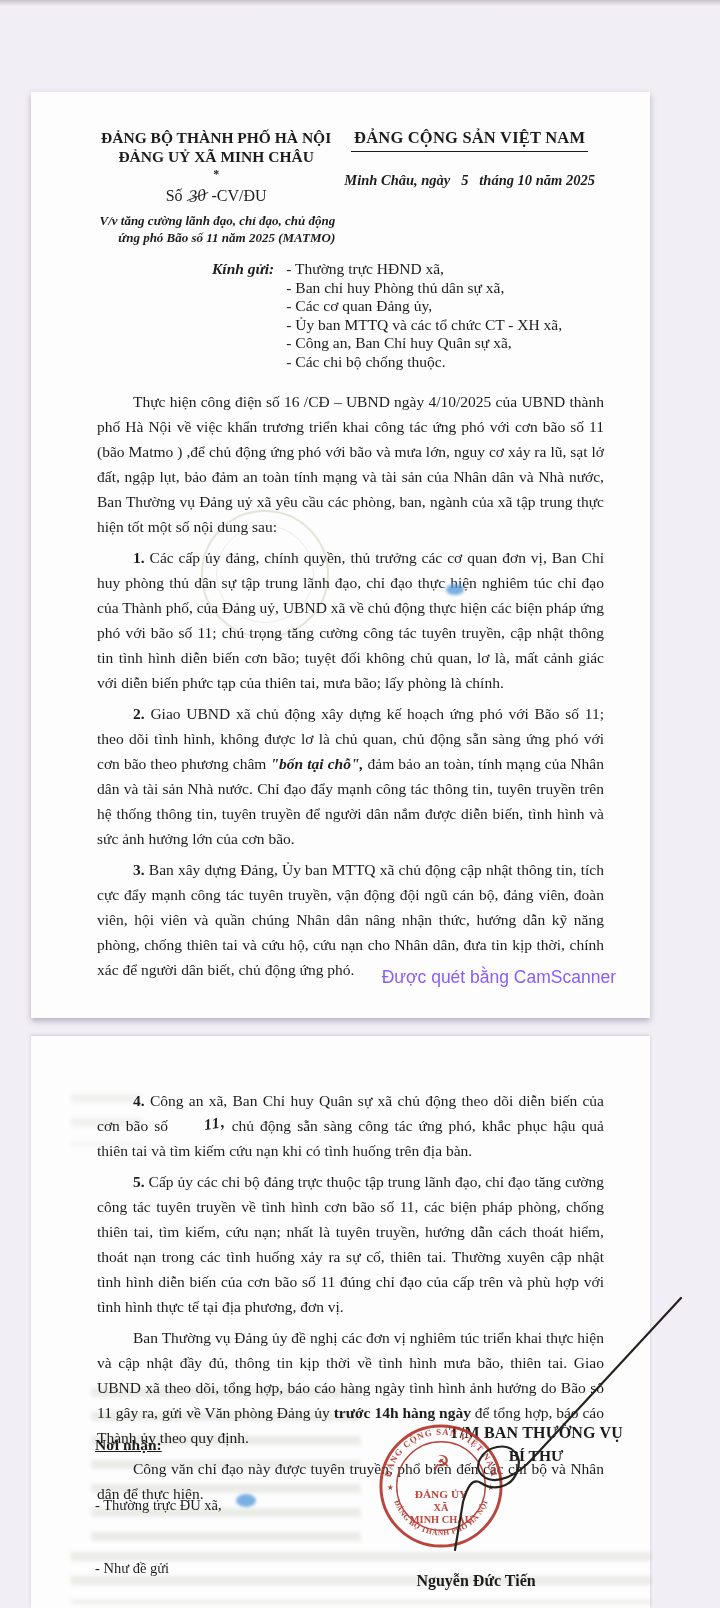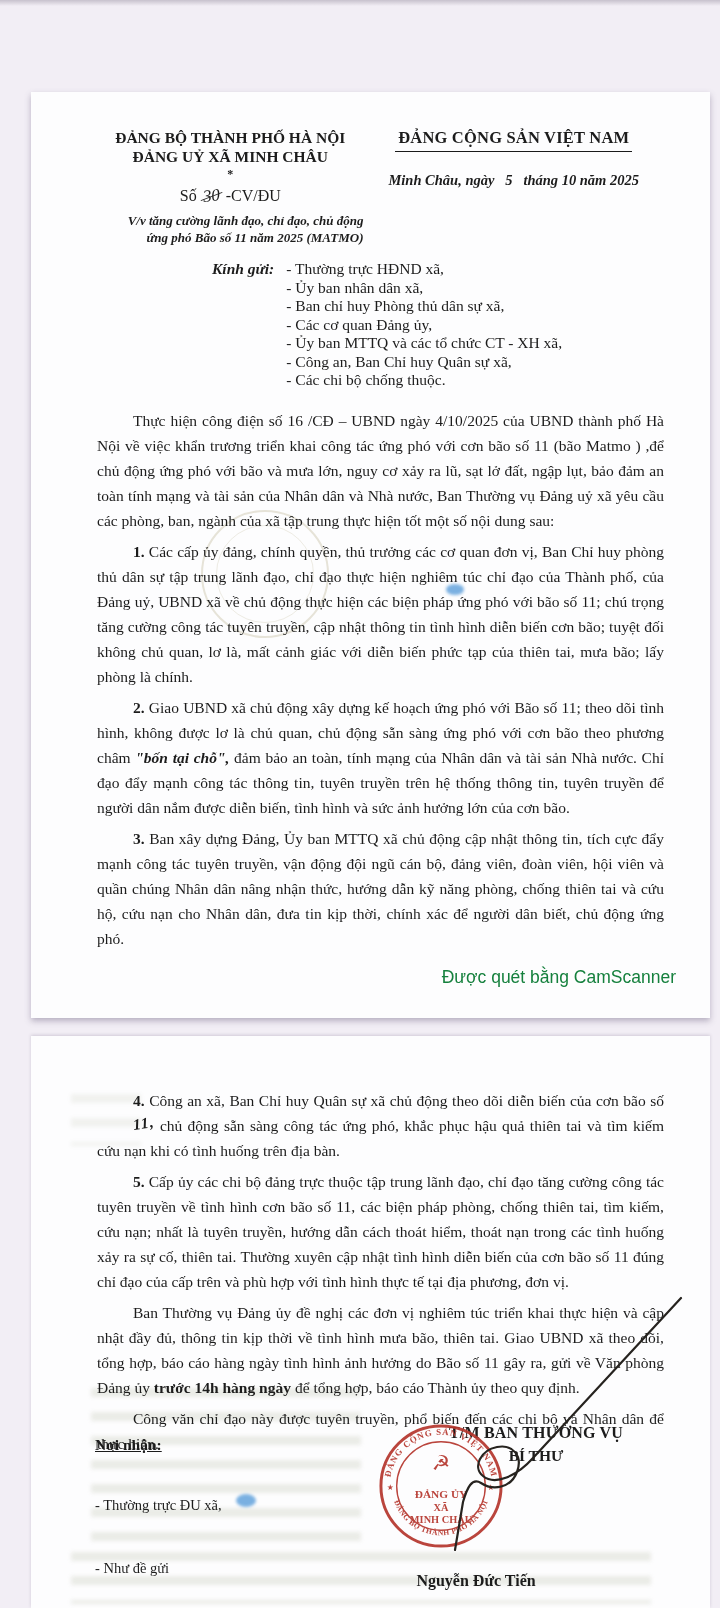--- a/index.html
+++ b/index.html
@@ -4,21 +4,21 @@
 <style>
   html,body{margin:0;padding:0;}
   body{
     width:720px;height:1608px;position:relative;overflow:hidden;
     background:#f2eef5;
     font-family:"Liberation Serif","DejaVu Serif",serif;
     color:#1c1c1c;
   }
   body::before{content:"";position:absolute;left:0;top:0;width:720px;height:6px;
     background:linear-gradient(180deg,rgba(120,110,130,.35),rgba(120,110,130,0));}
-  .page{position:absolute;left:31px;width:679px;background:#fdfdfe;}
+  .page{position:absolute;left:31px;width:619px;background:#fdfdfe;}
   #page1{top:92px;height:926px;box-shadow:0 3px 6px rgba(110,100,130,.45);}
   #page2{top:1036px;height:572px;box-shadow:0 -1px 3px rgba(110,100,130,.25);}
   .page-content{position:relative;height:100%;box-sizing:border-box;padding:36px 46px 0 66px;}
   #page2 .page-content{padding-top:46px;}
 
   
   .doc-header{display:flex;}
   .dh-left{width:47%;text-align:center;}
   .org-line{font-weight:bold;font-size:15.5px;line-height:19px;}
   .hdr-star{font-size:12px;font-weight:bold;line-height:14px;margin-top:1px;}
@@ -38,21 +38,21 @@
 
   
   .para{font-size:15.5px;line-height:25px;text-align:justify;text-indent:36px;margin:6px 0 0;}
   .intro{margin-top:18px;}
   .pnum{font-weight:bold;}
   .bi{font-weight:bold;font-style:italic;}
   .b{font-weight:bold;}
   .hand-inline{display:inline-block;font-style:italic;font-weight:bold;transform:rotate(-8deg);letter-spacing:1px;}
 
   .camscanner{position:absolute;right:34px;bottom:30px;
-    font-family:"Liberation Sans","DejaVu Sans",sans-serif;font-size:17.5px;color:#15803d;}
+    font-family:"Liberation Sans","DejaVu Sans",sans-serif;font-size:17.5px;color:#8b5cf6;}
 
   
   .ghost-stamp{position:absolute;left:170px;top:418px;width:124px;height:124px;border-radius:50%;
     border:2px solid rgba(150,138,82,.22);}
   .ghost-stamp::after{content:"";position:absolute;left:13px;top:13px;right:13px;bottom:13px;
     border-radius:50%;border:1px solid rgba(150,138,82,.16);}
   .smudge{position:absolute;border-radius:50%;filter:blur(1.5px);opacity:.75;}
   .smudge-1{left:415px;top:492px;width:18px;height:11px;background:#4f97d8;}
   .smudge-2{left:205px;top:458px;width:20px;height:13px;background:#4f97d8;}
   .bleed{position:absolute;filter:blur(2px);opacity:.55;pointer-events:none;
@@ -94,21 +94,20 @@
       <div class="dh-right">
         <div><span class="party-name">ĐẢNG CỘNG SẢN VIỆT NAM</span></div>
         <div class="place-date">Minh Châu, ngày   5   tháng 10 năm 2025</div>
       </div>
     </div>
 
     <div class="recipients">
       <div class="recip-label">Kính gửi:</div>
       <div class="recip-list">
         <div>- Thường trực HĐND xã,</div>
-        <div>- Ủy ban nhân dân xã,</div>
         <div>- Ban chỉ huy Phòng thủ dân sự xã,</div>
         <div>- Các cơ quan Đảng ủy,</div>
         <div>- Ủy ban MTTQ và các tổ chức CT - XH xã,</div>
         <div>- Công an, Ban Chỉ huy Quân sự xã,</div>
         <div>- Các chi bộ chống thuộc.</div>
       </div>
     </div>
 
     <p class="para intro">Thực hiện công điện số 16 /CĐ – UBND ngày 4/10/2025 của UBND thành phố Hà Nội về việc khẩn trương triển khai công tác ứng phó với cơn bão số 11 (bão Matmo ) ,để chủ động ứng phó với bão và mưa lớn, nguy cơ xảy ra lũ, sạt lở đất, ngập lụt, bảo đảm an toàn tính mạng và tài sản của Nhân dân và Nhà nước, Ban Thường vụ Đảng uỷ xã yêu cầu các phòng, ban, ngành của xã tập trung thực hiện tốt một số nội dung sau:</p>
 

